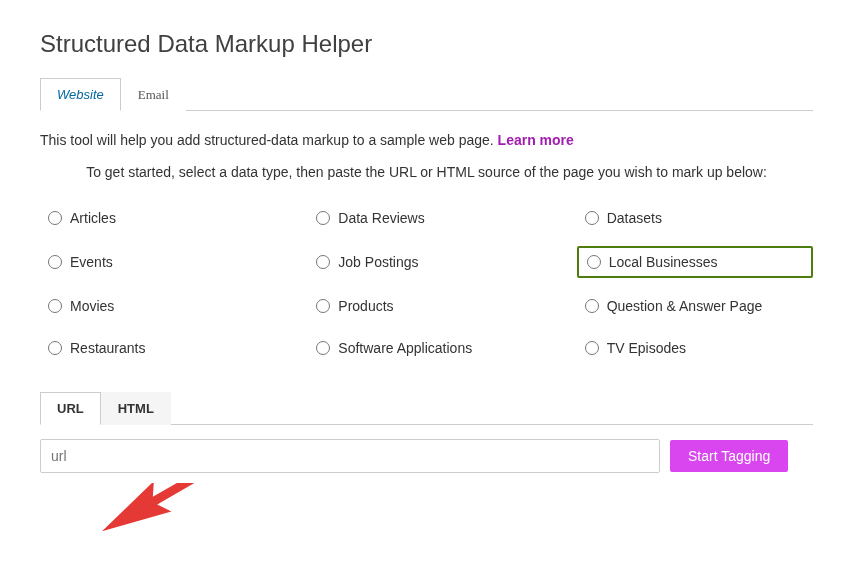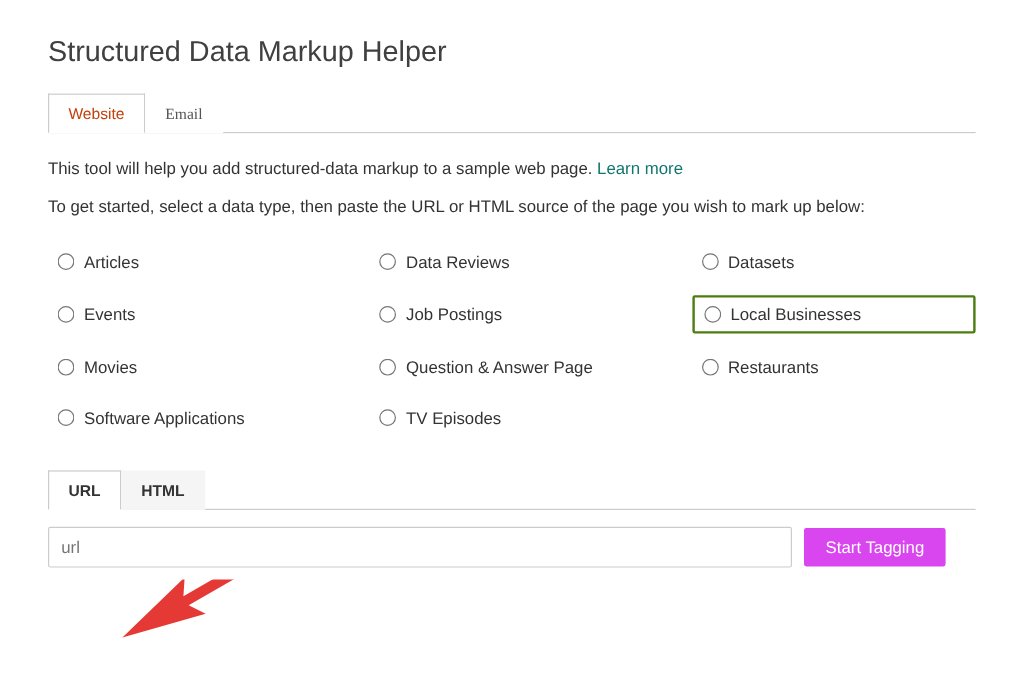--- a/index.html
+++ b/index.html
@@ -31,45 +31,48 @@
       color: #333;
       border: 1px solid transparent;
       border-bottom: none;
       margin-bottom: -1px;
       background: #fff;
     }
 
     .tab.active {
       border: 1px solid #ccc;
       border-bottom: 1px solid #fff;
-      color: #c2410c;
+      color: #0369a1;
+      font-style: italic;
     }
 
     .tab:not(.active) {
       color: #555;
       font-family: Liberation Serif, serif;
     }
 
     .description {
       font-size: 14px;
       color: #333;
       margin-bottom: 10px;
       line-height: 1.6;
     }
 
     .description a {
-      color: #0f766e;
+      color: #a21caf;
       text-decoration: none;
+      font-weight: bold;
     }
 
     .instruction {
       font-size: 14px;
       color: #333;
       margin-bottom: 20px;
       line-height: 1.6;
+      text-align: center;
     }
 
     .data-types-grid {
       display: grid;
       grid-template-columns: repeat(3, 1fr);
       gap: 14px 32px;
       margin-bottom: 30px;
       max-width: 780px;
     }
 
@@ -221,20 +224,24 @@
   <div class="data-type-item highlighted">
     <input type="radio" name="data-type" id="local-businesses" style="">
     <label for="local-businesses">Local Businesses</label>
   </div>
 
   <div class="data-type-item">
     <input type="radio" name="data-type" id="movies" style="">
     <label for="movies">Movies</label>
   </div>
 
+  <div class="data-type-item">
+    <input type="radio" name="data-type" id="products" style="">
+    <label for="products">Products</label>
+  </div>
 
   <div class="data-type-item">
     <input type="radio" name="data-type" id="question-answer" style="">
     <label for="question-answer">Question &amp; Answer Page</label>
   </div>
 
   <div class="data-type-item">
     <input type="radio" name="data-type" id="restaurants" style="">
     <label for="restaurants">Restaurants</label>
   </div>

